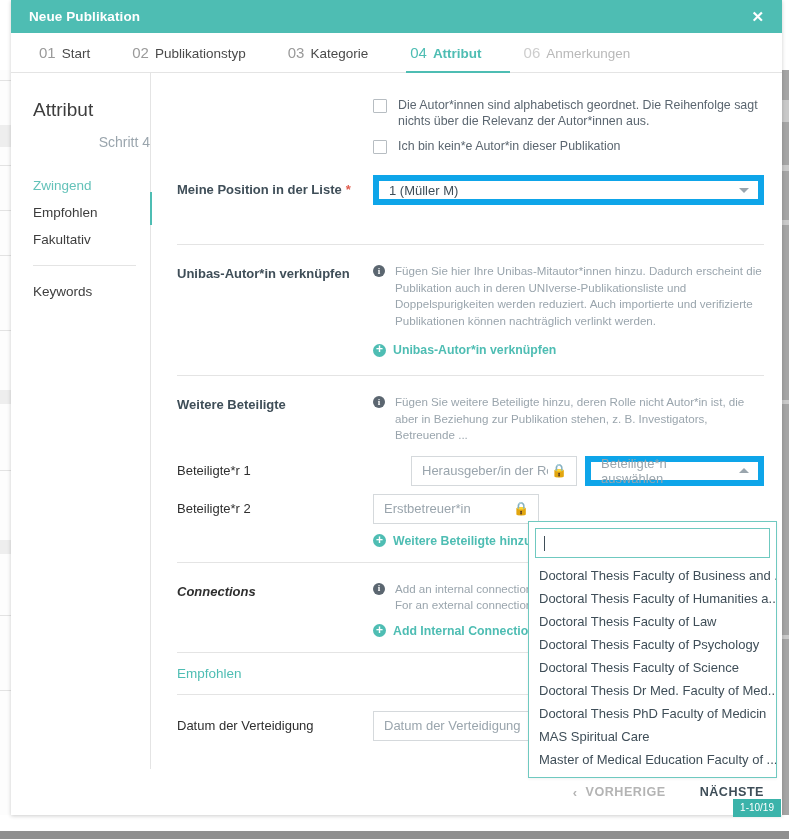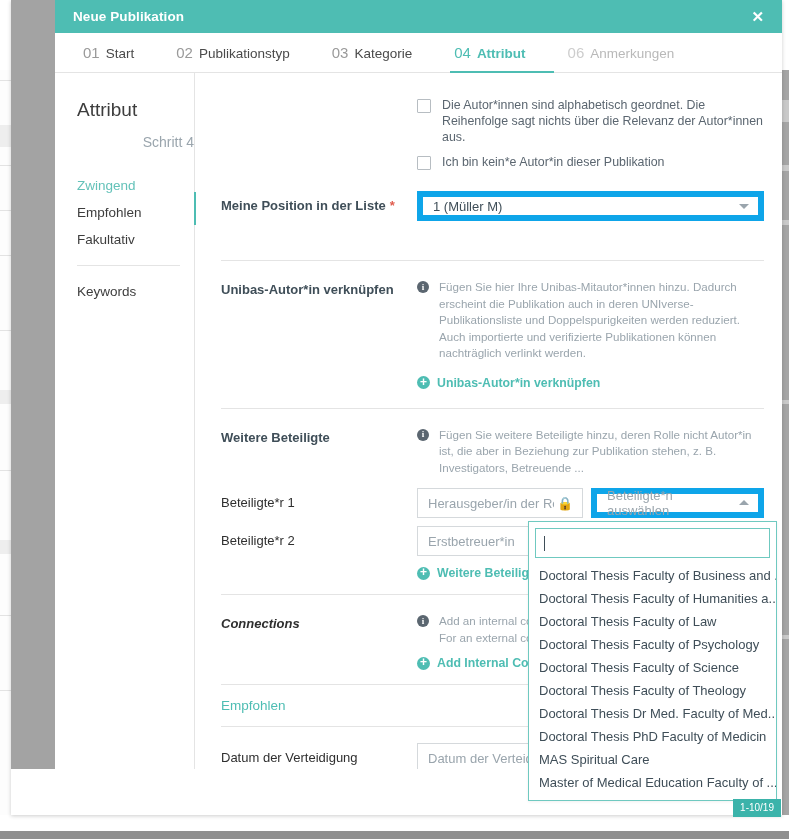--- a/index.html
+++ b/index.html
@@ -44,21 +44,20 @@
     background: #8f8f8f;
   }
 
   
   .modal {
     position: absolute;
     left: 11px; top: 0; width: 771px; height: 815px;
     background: #a3a3a3;
     box-shadow: 0 1px 4px rgba(0,0,0,0.20);
     overflow: hidden;
-    padding-left: 44px;
   }
 
   
   .titlebar {
     position: relative;
     height: 33px;
     background: #4ebdb3;
     display: flex; align-items: center;
     padding: 0 14px 0 18px;
   }
@@ -429,21 +428,21 @@
         <div class="row" style="margin-top:14px;">
           <div class="lab">Weitere Beteiligte</div>
           <div class="ctl">
             <div class="info">
               <span class="i-icon">i</span>
               <span>Fügen Sie weitere Beteiligte hinzu, deren Rolle nicht Autor*in ist, die aber in Beziehung zur Publikation stehen, z. B. Investigators, Betreuende ...</span>
             </div>
           </div>
         </div>
 
-        <div class="row" style="margin-top:12px;">
+        <div class="row" style="margin-top:12px;gap:38px;">
           <div class="lab plain">Beteiligte*r 1</div>
           <div class="ctl" style="display:flex; gap:8px;">
             <div class="inputbox" style="width:166px;">
               <span class="ph">Herausgeber/in der Rei...</span>
               <span class="lock">🔒</span>
             </div>
             <div class="selbox" style="width:234px; color:#9aa5ad;">
               <span>Beteiligte*n auswählen</span>
               <span class="caret up"></span>
             </div>
@@ -512,21 +511,20 @@
       <div class="dd-search">
         <span></span>
           <span class="dd-caret"></span>
       </div>
       <div class="dd-list">
         <div class="dd-item">Doctoral Thesis Faculty of Business and ...</div>
         <div class="dd-item">Doctoral Thesis Faculty of Humanities a...</div>
         <div class="dd-item">Doctoral Thesis Faculty of Law</div>
         <div class="dd-item">Doctoral Thesis Faculty of Psychology</div>
         <div class="dd-item">Doctoral Thesis Faculty of Science</div>
-        <div class="dd-item">Doctoral Thesis Faculty of Theology</div>
         <div class="dd-item">Doctoral Thesis Dr Med. Faculty of Med...</div>
         <div class="dd-item">Doctoral Thesis PhD Faculty of Medicin</div>
         <div class="dd-item">MAS Spiritual Care</div>
         <div class="dd-item">Master of Medical Education Faculty of ...</div>
       </div>
     </div>
 
     <div class="footer">
       <div class="btn-prev">
         <span class="chev">‹</span>

